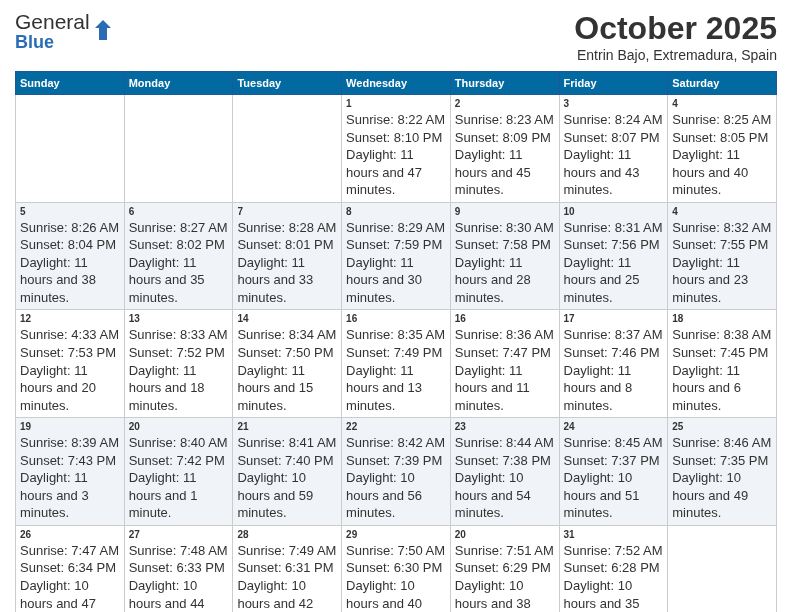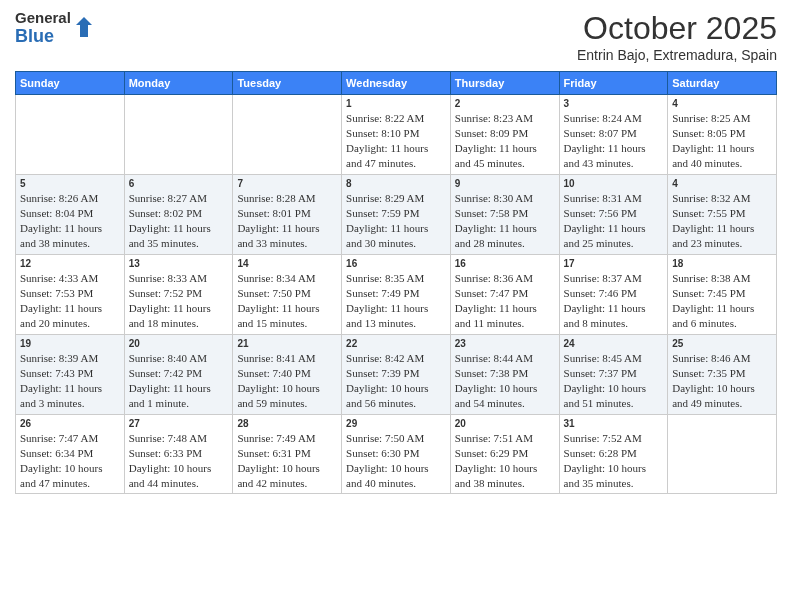--- a/index.html
+++ b/index.html
@@ -25,54 +25,54 @@
     .logo {
       display: flex;
       align-items: center;
     }
     .logo-text {
       display: flex;
       flex-direction: column;
       line-height: 1.1;
     }
     .logo-general {
-      font-size: 15px;
-      font-weight: bold;
+      font-size: 21px;
+      font-weight: normal;
       color: #333;
     }
     .logo-blue {
       font-size: 18px;
       font-weight: bold;
       color: #2a6db5;
     }
     .logo-icon {
       width: 20px;
       height: 24px;
       margin-left: 3px;
       margin-top: -2px;
     }
     .title-block {
       text-align: right;
     }
     .month-title {
       font-size: 32px;
-      font-weight: normal;
+      font-weight: bold;
       color: #333;
     }
     .subtitle {
       font-size: 14px;
       color: #333;
     }
     .calendar {
       width: 100%;
       border-collapse: collapse;
       table-layout: fixed;
     }
     .calendar th {
-      background: #3b82f6;
+      background: #0369a1;
       color: #fff;
       font-size: 11px;
       font-weight: bold;
       padding: 5px 4px;
       text-align: left;
       border: 1px solid #1a5a9a;
     }
     .calendar td {
       border: 1px solid #ccc;
       vertical-align: top;
@@ -85,22 +85,21 @@
     .calendar tr:nth-child(even) td {
       background: #f0f4f8;
     }
     .day-number {
       font-size: 10px;
       font-weight: bold;
       margin-bottom: 2px;
     }
     .day-info {
       line-height: 1.35;
-      font-size: 11px;
-      font-family: Liberation Serif, serif;
+      font-size: 13px;
     }
     .empty-cell {
       background: #fff !important;
     }
     .last-row td {
       height: 70px;
       margin-top: 9px;
     }
   </style>
 </head>

